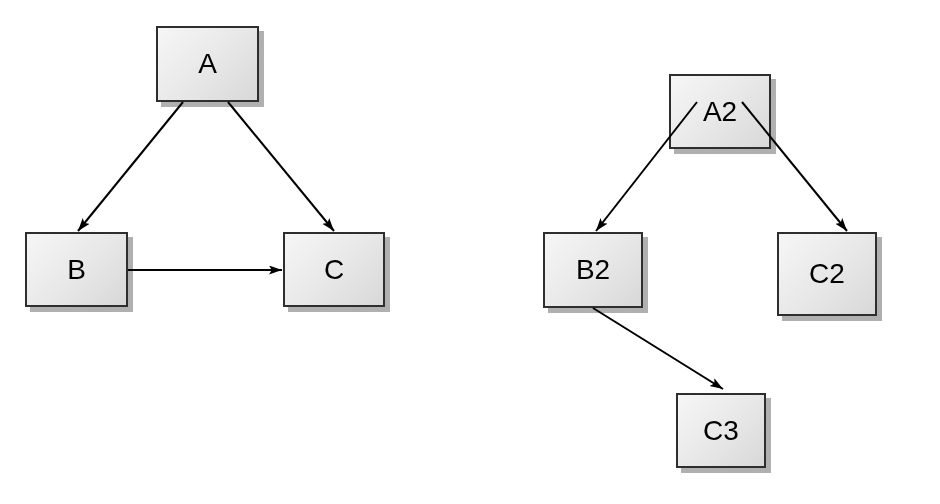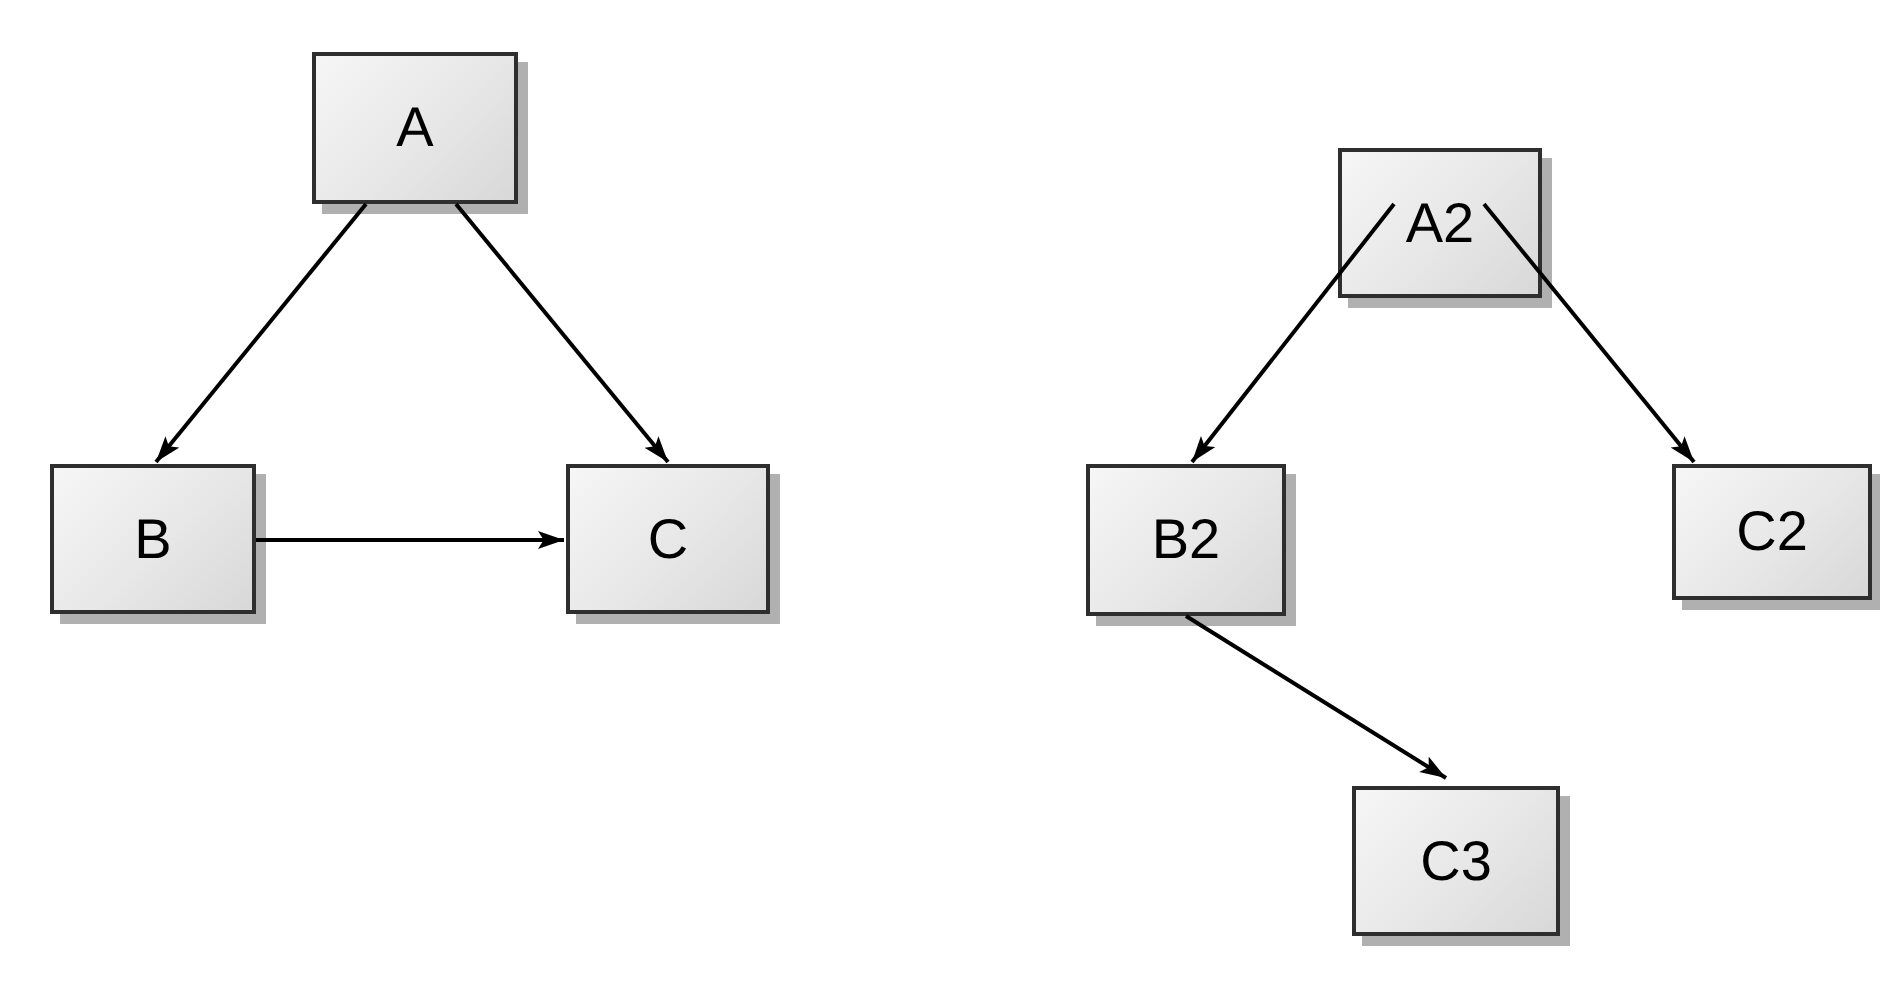--- a/index.html
+++ b/index.html
@@ -63,24 +63,24 @@
   <div class="node" style="left: 283px; top: 232px; width: 102px; height: 75px;">
     <span class="node-label">C</span>
   </div>
 
   <div class="node" style="left: 669px; top: 26px; width: 102px; height: 75px; margin-top: 48px;">
     <span class="node-label">A2</span>
   </div>
   <div class="node" style="left: 543px; top: 232px; width: 100px; height: 76px; text-align: center;">
     <span class="node-label">B2</span>
   </div>
-  <div class="node" style="left: 836px; top: 232px; width: 100px; height: 68px;">
+  <div class="node" style="left: 777px; top: 232px; width: 100px; height: 84px;">
     <span class="node-label">C2</span>
   </div>
-  <div class="node" style="left: 676px; top: 393px; width: 104px; height: 75px;">
+  <div class="node" style="left: 676px; top: 393px; width: 90px; height: 75px;">
     <span class="node-label">C3</span>
   </div>
 
   <svg class="edge-layer" width="940" height="504" viewBox="0 0 940 504">
     <defs>
       <marker id="arrow" markerUnits="userSpaceOnUse" markerWidth="16" markerHeight="12" refX="13" refY="4.5" orient="auto">
         <path class="arrow-head" d="M0,0 L13,4.5 L0,9 L2.8,4.5 Z"></path>
       </marker>
     </defs>
     <line class="edge" marker-end="url(#arrow)" x1="183" y1="102" x2="78" y2="231"></line>

